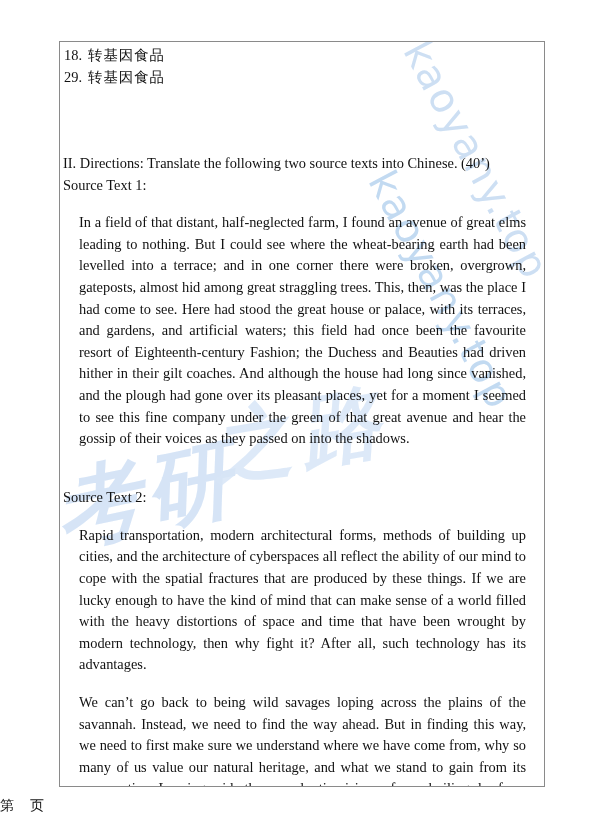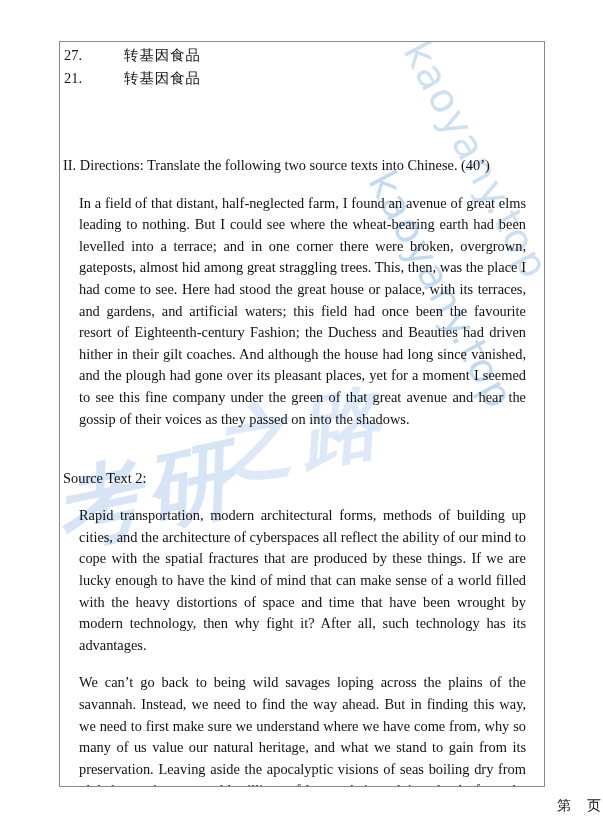--- a/index.html
+++ b/index.html
@@ -109,23 +109,22 @@
 
   .list-item {
     white-space: nowrap;
     padding-left: 1px;
   }
   .list-item .num {
     display: inline-block;
     min-width: 24px;
   }
   .cjk {
-    font-family: Liberation Mono, monospace;
+    font-family: Liberation Serif, serif;
     letter-spacing: 1px;
-    margin-left: 36px;
   }
 
   .spacer-line { height: 21.6px; }
 
   .line {
     white-space: nowrap;
   }
 
   .para {
     text-align: justify;
@@ -134,21 +133,21 @@
     word-spacing: 0;
     hyphens: none;
   }
 
   
   .footer {
     position: absolute;
     left: 0;
     top: 797px;
     width: 603px;
-    text-align: right;
+    text-align: left;
     font-size: 14px;
     color: #111;
     font-family: "DejaVu Serif", "Liberation Serif", serif;
     letter-spacing: 2px;
   }
   .footer .gap { display: inline-block; width: 14px; }
 </style>
 </head>
 <body>
 
@@ -159,32 +158,33 @@
     <div class="wm-layer">
       <div class="wm-cjk a">考研</div>
       <div class="wm-cjk b">之路</div>
       <div class="wm-lat r1">kaoyany.top</div>
       <div class="wm-lat r2">kaoyany.top</div>
     </div>
 
     <div class="frame-inner">
 
       <div class="list-item">
-        <span class="num">27.</span><span class="cjk">转基因食品</span>
+        <span class="num">18.</span><span class="cjk">转基因食品</span>
       </div>
       <div class="list-item">
-        <span class="num">21.</span><span class="cjk">转基因食品</span>
+        <span class="num">29.</span><span class="cjk">转基因食品</span>
       </div>
 
       <div class="spacer-line"></div>
       <div class="spacer-line"></div>
       <div class="spacer-line"></div>
 
       <div class="line">II. Directions: Translate the following two source texts into Chinese. (40’)</div>
 
+      <div class="line">Source Text 1:</div>
 
       <p class="para">In a field of that distant, half-neglected farm, I found an avenue of great elms leading to nothing. But I could see where the wheat-bearing earth had been levelled into a terrace; and in one corner there were broken, overgrown, gateposts, almost hid among great straggling trees. This, then, was the place I had come to see. Here had stood the great house or palace, with its terraces, and gardens, and artificial waters; this field had once been the favourite resort of Eighteenth-century Fashion; the Duchess and Beauties had driven hither in their gilt coaches. And although the house had long since vanished, and the plough had gone over its pleasant places, yet for a moment I seemed to see this fine company under the green of that great avenue and hear the gossip of their voices as they passed on into the shadows.</p>
 
       <div class="spacer-line"></div>
 
       <div class="line">Source Text 2:</div>
 
       <p class="para">Rapid transportation, modern architectural forms, methods of building up cities, and the architecture of cyberspaces all reflect the ability of our mind to cope with the spatial fractures that are produced by these things. If we are lucky enough to have the kind of mind that can make sense of a world filled with the heavy distortions of space and time that have been wrought by modern technology, then why fight it? After all, such technology has its advantages.</p>
 
       <p class="para">We can’t go back to being wild savages loping across the plains of the savannah. Instead, we need to find the way ahead. But in finding this way, we need to first make sure we understand where we have come from, why so many of us value our natural heritage, and what we stand to gain from its preservation. Leaving aside the apocalyptic visions of seas boiling dry from global warming or untold millions of human beings dying slowly from the cumulative effects of toxins in our water, soil, and air, there is a much simpler rationale for our wanting to find ways to heal the spatial rifts that lie between us and the rest of the natural world: contact with nature is good for our minds.</p>

